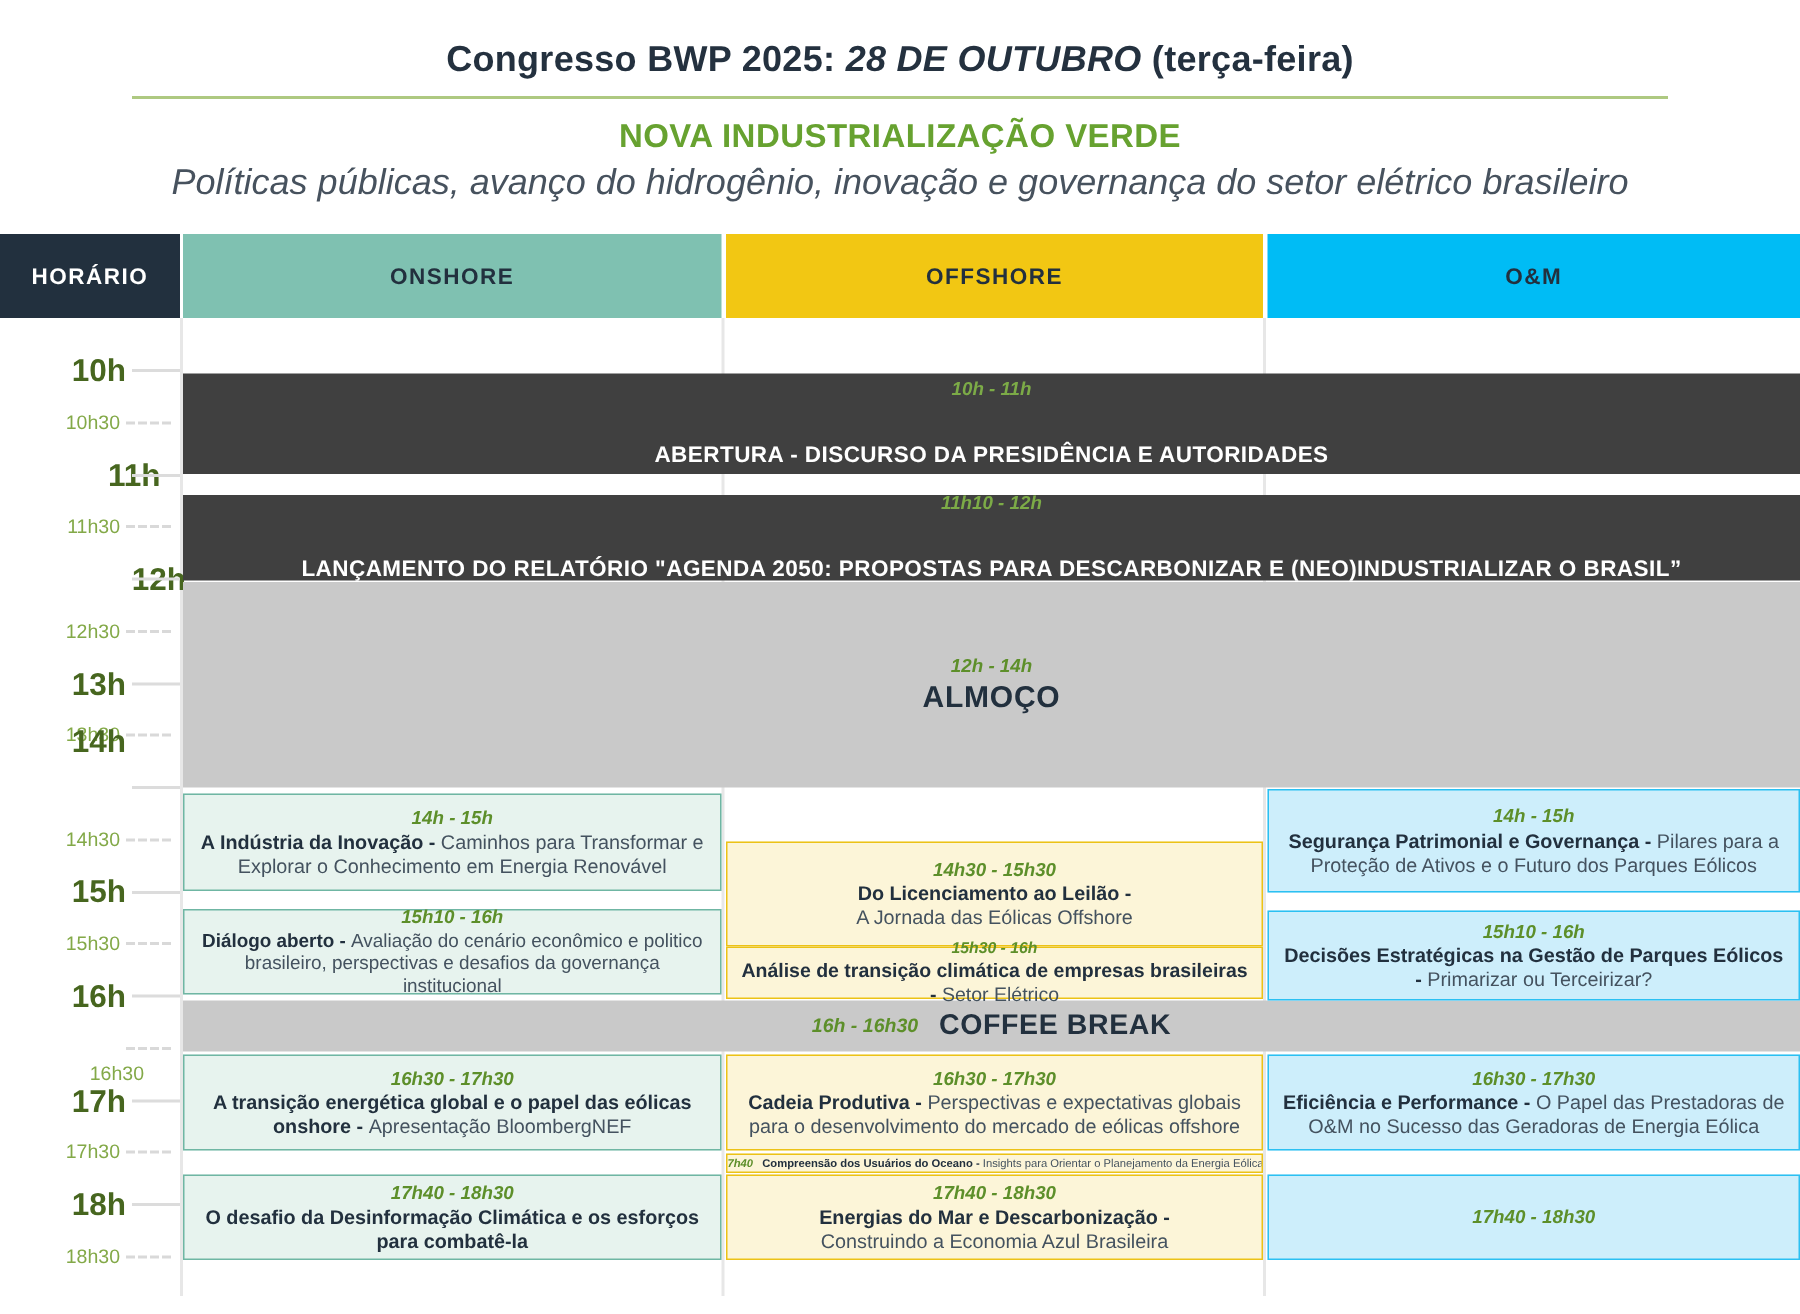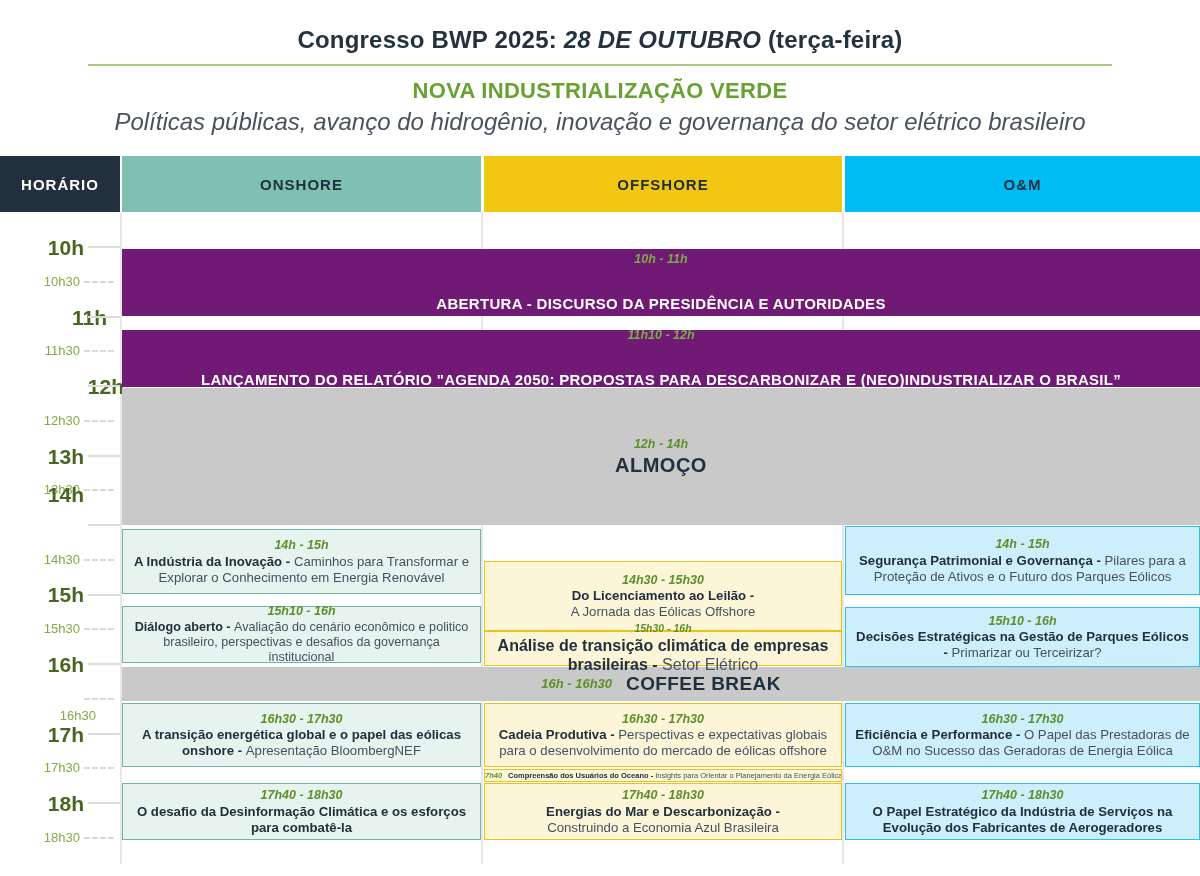--- a/index.html
+++ b/index.html
@@ -33,21 +33,21 @@
   .tl-minor{left:0;width:80px;font-size:13px;color:#83a948;}
 
   
   .block{position:absolute;box-sizing:border-box;display:flex;flex-direction:column;
          align-items:center;justify-content:center;text-align:center;z-index:2;}
   .s-time{font-size:12.5px;font-weight:bold;font-style:italic;color:#5d8f2a;line-height:1.3;}
   .s-text{font-size:13.2px;line-height:1.22;color:#44525f;padding:0 8px;}
   .s-text b{color:#22303e;}
   .stack .s-text b{display:block;}
 
-  .plenary{background:#701a75;color:#ffffff;text-align:right;}
+  .plenary{background:#404040;color:#ffffff;text-align:right;}
   .plenary .s-time{color:#7cab47;}
   .plenary .s-text{color:#ffffff;font-weight:bold;font-size:15px;letter-spacing:.3px;margin-top:28px;}
   .grayband{background:#c9c9c9;}
   .almoco-title{font-size:20px;font-weight:bold;color:#22303e;letter-spacing:.5px;margin-top:2px;}
   .coffee{flex-direction:row;gap:14px;align-items:center;}
   .coffee .s-time{font-size:13px;}
   .coffee-title{font-size:19px;font-weight:bold;color:#22303e;letter-spacing:.4px;}
 
   .mint{background:#e7f3ee;border:1.5px solid #6fb6a3;}
   .lemon{background:#fcf5d8;border:1.5px solid #ecc216;}
@@ -155,21 +155,21 @@
     <div class="s-text"><b>O desafio da Desinformação Climática e os esforços para combatê-la</b></div>
   </div>
 
   <div class="block lemon stack" style="top:561px;left:484px;width:358px;height:70px">
     <div class="s-time">14h30 - 15h30</div>
     <div class="s-text"><b>Do Licenciamento ao Leilão -</b><span>A Jornada das Eólicas Offshore</span></div>
   </div>
 
   <div class="block lemon" style="top:631px;left:484px;width:358px;height:35px">
     <div class="s-time" style="font-size:10.5px">15h30 - 16h</div>
-    <div class="s-text" style="font-size:16px"><b>Análise de transição climática de empresas brasileiras - </b><span>Setor Elétrico</span></div>
+    <div class="s-text" style="font-size:13px"><b>Análise de transição climática de empresas brasileiras - </b><span>Setor Elétrico</span></div>
   </div>
 
   <div class="block lemon" style="top:703px;left:484px;width:358px;height:64px">
     <div class="s-time">16h30 - 17h30</div>
     <div class="s-text"><b>Cadeia Produtiva - </b><span>Perspectivas e expectativas globais para o desenvolvimento do mercado de eólicas offshore</span></div>
   </div>
 
   <div class="block lemon strip" style="top:769px;left:484px;width:358px;height:13px">
     <div class="s-time">17h30 - 17h40</div>
     <div class="s-text"><b>Compreensão dos Usuários do Oceano - </b><span>Insights para Orientar o Planejamento da Energia Eólica Offshore</span></div>
@@ -190,16 +190,15 @@
     <div class="s-text"><b>Decisões Estratégicas na Gestão de Parques Eólicos - </b><span>Primarizar ou Terceirizar?</span></div>
   </div>
 
   <div class="block sky" style="top:703px;left:845px;width:355px;height:64px">
     <div class="s-time">16h30 - 17h30</div>
     <div class="s-text"><b>Eficiência e Performance - </b><span>O Papel das Prestadoras de O&amp;M no Sucesso das Geradoras de Energia Eólica</span></div>
   </div>
 
   <div class="block sky" style="top:783px;left:845px;width:355px;height:57px">
     <div class="s-time">17h40 - 18h30</div>
-    <div class="s-text"><b>O Papel Estratégico da Indústria de Serviços na Evolução dos Fabricantes de Aerogeradores</b></div>
   </div>
 
 </div>
 
 </body></html>

